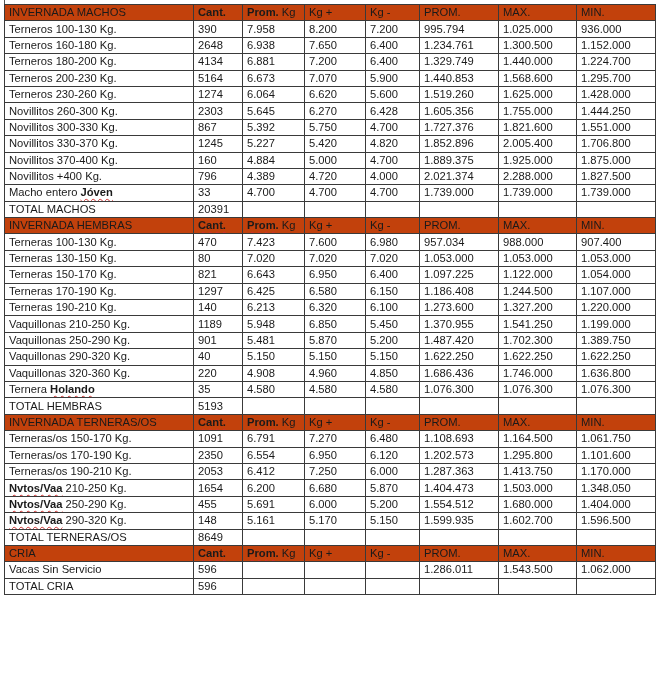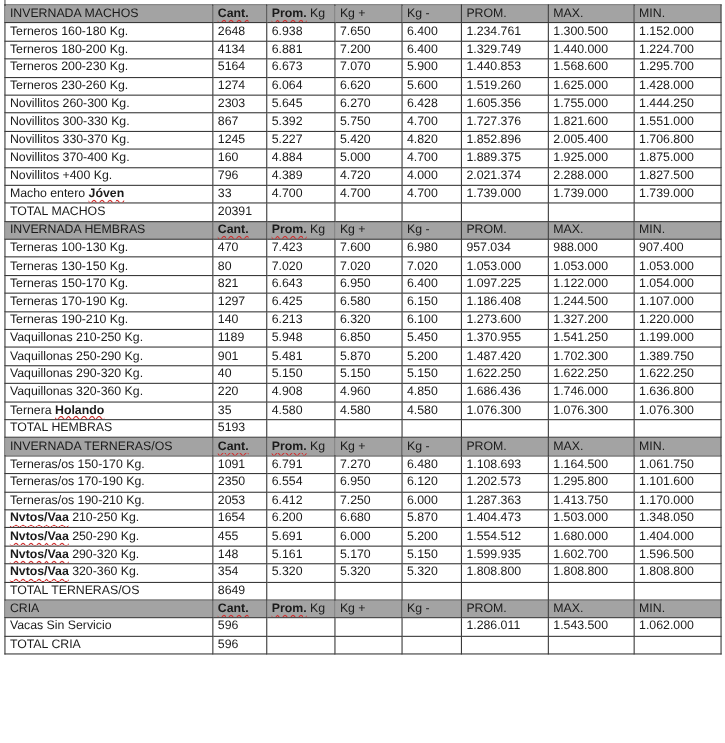--- a/index.html
+++ b/index.html
@@ -16,21 +16,21 @@
     }
     table.stock td {
       border: 1px solid #3a3a3a;
       height: 15.4px;
       padding: 0 0 0 4px;
       white-space: nowrap;
       overflow: hidden;
       line-height: 15px;
       vertical-align: middle;
     }
-    table.stock tr.section-header td { background: #a3a3a3; }
+    table.stock tr.section-header td { background: #c2410c; }
     .spell { text-decoration: underline wavy #d03030; text-decoration-thickness: 1px; text-underline-offset: 2px; font-weight: bold; }
     col.c0 { width: 189px; }
     col.c1 { width: 49px; }
     col.c2 { width: 62px; }
     col.c3 { width: 61px; }
     col.c4 { width: 54px; }
     col.c5 { width: 79px; }
     col.c6 { width: 78px; }
     col.c7 { width: 79px; }
   </style>
@@ -55,20 +55,30 @@
         <td>INVERNADA MACHOS</td>
         <td><span class="spell">Cant.</span></td>
         <td><span><span class="spell">Prom.</span><span> Kg</span></span></td>
         <td><span>Kg +</span></td>
         <td><span>Kg -</span></td>
         <td><span>PROM.</span></td>
         <td><span>MAX.</span></td>
         <td><span>MIN.</span></td>
       </tr>
       <tr>
+        <td>Terneros 100-130 Kg.</td>
+        <td>390</td>
+        <td>7.958</td>
+        <td>8.200</td>
+        <td>7.200</td>
+        <td>995.794</td>
+        <td>1.025.000</td>
+        <td>936.000</td>
+      </tr>
+      <tr>
         <td>Terneros 160-180 Kg.</td>
         <td>2648</td>
         <td>6.938</td>
         <td>7.650</td>
         <td>6.400</td>
         <td>1.234.761</td>
         <td>1.300.500</td>
         <td>1.152.000</td>
       </tr>
       <tr>
@@ -355,30 +365,20 @@
         <td><span></span><span class="spell">Nvtos/Vaa</span><span> 290-320 Kg.</span></td>
         <td>148</td>
         <td>5.161</td>
         <td>5.170</td>
         <td>5.150</td>
         <td>1.599.935</td>
         <td>1.602.700</td>
         <td>1.596.500</td>
       </tr>
       <tr>
-        <td><span></span><span class="spell">Nvtos/Vaa</span><span> 320-360 Kg.</span></td>
-        <td>354</td>
-        <td>5.320</td>
-        <td>5.320</td>
-        <td>5.320</td>
-        <td>1.808.800</td>
-        <td>1.808.800</td>
-        <td>1.808.800</td>
-      </tr>
-      <tr>
         <td>TOTAL TERNERAS/OS</td>
         <td>8649</td>
         <td></td>
         <td></td>
         <td></td>
         <td></td>
         <td></td>
         <td></td>
       </tr>
       <tr class="section-header">

